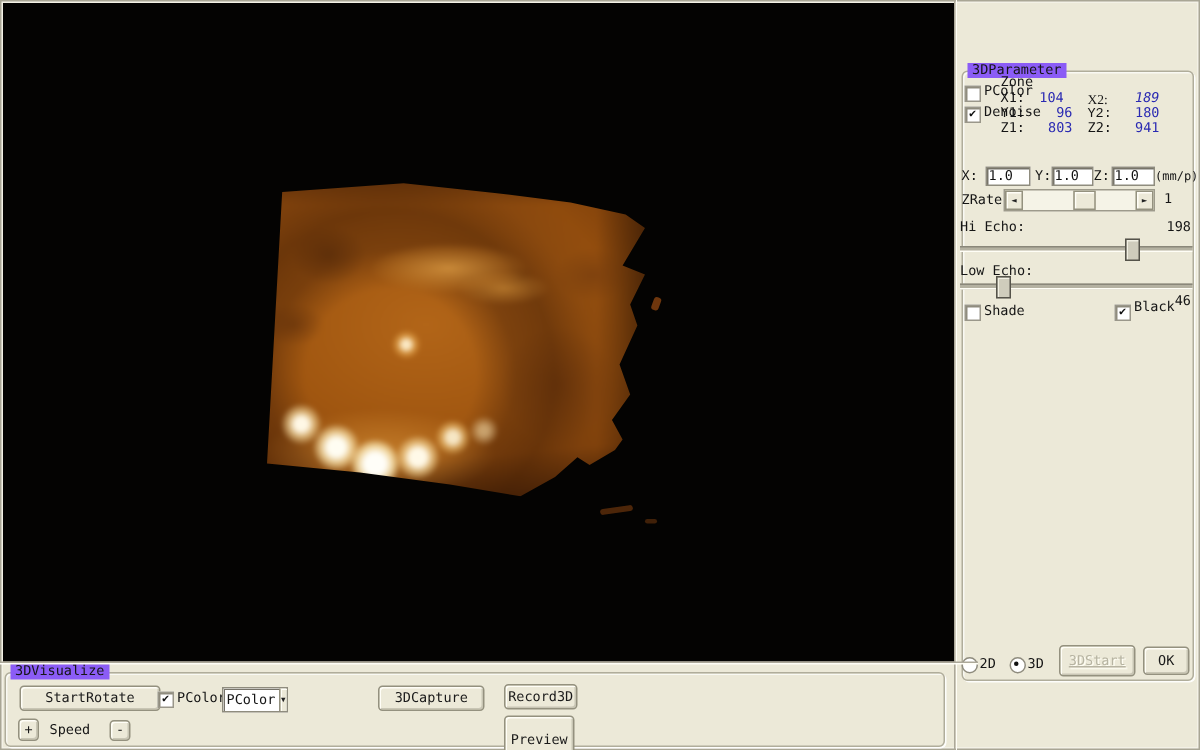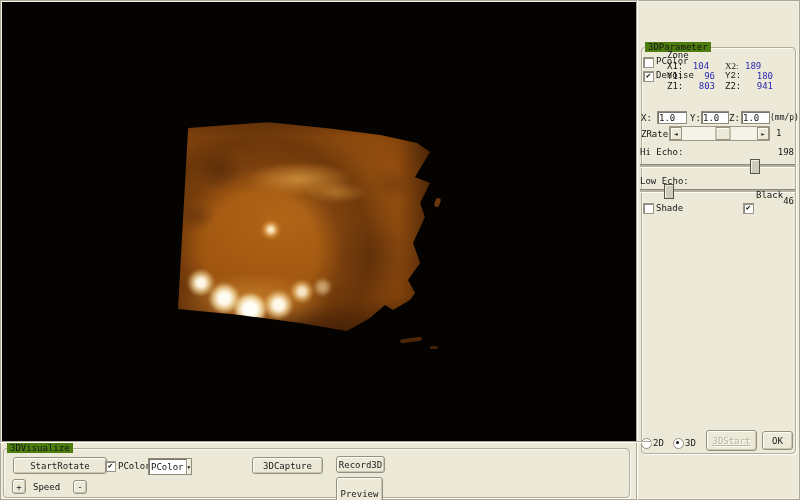--- a/index.html
+++ b/index.html
@@ -42,21 +42,21 @@
       radial-gradient(ellipse 70% 60% at 42% 45%, #b26518 0%, #a05610 55%, #7c3e0a 100%);
   }
   .speck{position:absolute;background:#8a4410;opacity:.8;border-radius:2px;}
   .sp1{left:433px;top:196px;width:5px;height:9px;transform:rotate(20deg);}
   .sp2{left:398px;top:336px;width:22px;height:4px;transform:rotate(-8deg);opacity:.55;}
   .sp3{left:428px;top:344px;width:8px;height:3px;opacity:.45;}
 
   
   .group{position:absolute;border:1px solid #b0ad9b;border-radius:4px;
          box-shadow:1px 1px 0 rgba(255,255,255,.9), inset 1px 1px 0 rgba(255,255,255,.7);}
-  .glabel{position:absolute;background:#4d7c0f;padding:0 3px;line-height:10px;white-space:nowrap;}
+  .glabel{position:absolute;background:#8b5cf6;padding:0 3px;line-height:10px;white-space:nowrap;}
   .btn{position:absolute;display:flex;align-items:center;justify-content:center;
        background:#ece9d8;border:1px solid #94917f;border-radius:3px;
        box-shadow:inset 1px 1px 0 #fffef7, inset -1px -1px 0 #c9c6b5;
        font-family:inherit;font-size:9px;color:#1a1a1a;cursor:pointer;white-space:nowrap;padding:0;}
   .btn.disabled{color:#b7b4a2;text-shadow:1px 1px 0 #fffef4;}
   .cb{position:absolute;width:9px;height:9px;background:#fff;
       border:1px solid #9a978a;box-shadow:inset 1px 1px 0 #8f8c7e;
       display:flex;align-items:center;justify-content:center;cursor:pointer;}
   .cb .mark{display:none;font-size:8px;line-height:8px;color:#111;margin-top:-1px;}
   .cb.on .mark{display:block;}
@@ -116,21 +116,21 @@
     <span class="lbl" style="left:19px;top:56px;">PColor</span>
     <span class="cb on" style="left:6px;top:71px;">
         <span class="mark">✔</span>
       </span>
     <span class="lbl" style="left:19px;top:70px;">Denoise</span>
 
     <span class="lbl" style="left:30px;top:50px;">Zone</span>
     <span class="lbl" style="left:30px;top:61px;">X1:</span>
     <span class="val blue" style="left:50px;top:61px;width:28px;text-align:center;">104</span>
     <span class="lbl" style="left:88px;top:61px;font-family:Liberation Serif, serif;">X2:</span>
-    <span class="val blue" style="left:108px;top:61px;width:28px;text-align:left;">189</span>
+    <span class="val blue" style="left:108px;top:61px;width:28px;text-align:right;font-style:italic;">189</span>
     <span class="lbl" style="left:30px;top:71px;">Y1:</span>
     <span class="val blue" style="left:50px;top:71px;width:28px;text-align:right;">96</span>
     <span class="lbl" style="left:88px;top:71px;font-family:Liberation Mono, monospace;">Y2:</span>
     <span class="val blue" style="left:108px;top:71px;width:28px;text-align:right;">180</span>
     <span class="lbl" style="left:30px;top:81px;">Z1:</span>
     <span class="val blue" style="left:50px;top:81px;width:28px;text-align:right;">803</span>
     <span class="lbl" style="left:88px;top:81px;">Z2:</span>
     <span class="val blue" style="left:108px;top:81px;width:28px;text-align:right;">941</span>
 
     <span class="lbl" style="left:4px;top:113px;">X:</span>
@@ -161,21 +161,21 @@
     <span class="val" style="right:7px;top:176px;margin-top:20px;">46</span>
     <div class="track" style="left:3px;top:189px;width:155px;">
       <span class="thumb" style="left: 19%;"></span>
     </div>
 
     <span class="cb" style="left:6px;top:203px;"></span>
     <span class="lbl" style="left:19px;top:203px;">Shade</span>
     <span class="cb on" style="left:106px;top:203px;">
         <span class="mark">✔</span>
       </span>
-    <span class="lbl" style="left:119px;top:190px;">Black</span>
+    <span class="lbl" style="left:119px;top:200px;">Black</span>
 
     <span class="radio" style="left:4px;top:438px;"></span>
     <span class="lbl" style="left:16px;top:438px;">2D</span>
     <span class="radio on" style="left:36px;top:438px;"></span>
     <span class="lbl" style="left:48px;top:438px;">3D</span>
     <button class="btn disabled" style="left:69px;top:430px;width:51px;height:21px;text-decoration:underline;">3DStart</button>
     <button class="btn" style="left:125px;top:431px;width:31px;height:19px;">OK</button>
   </div>
 
   <div class="bpanel">

